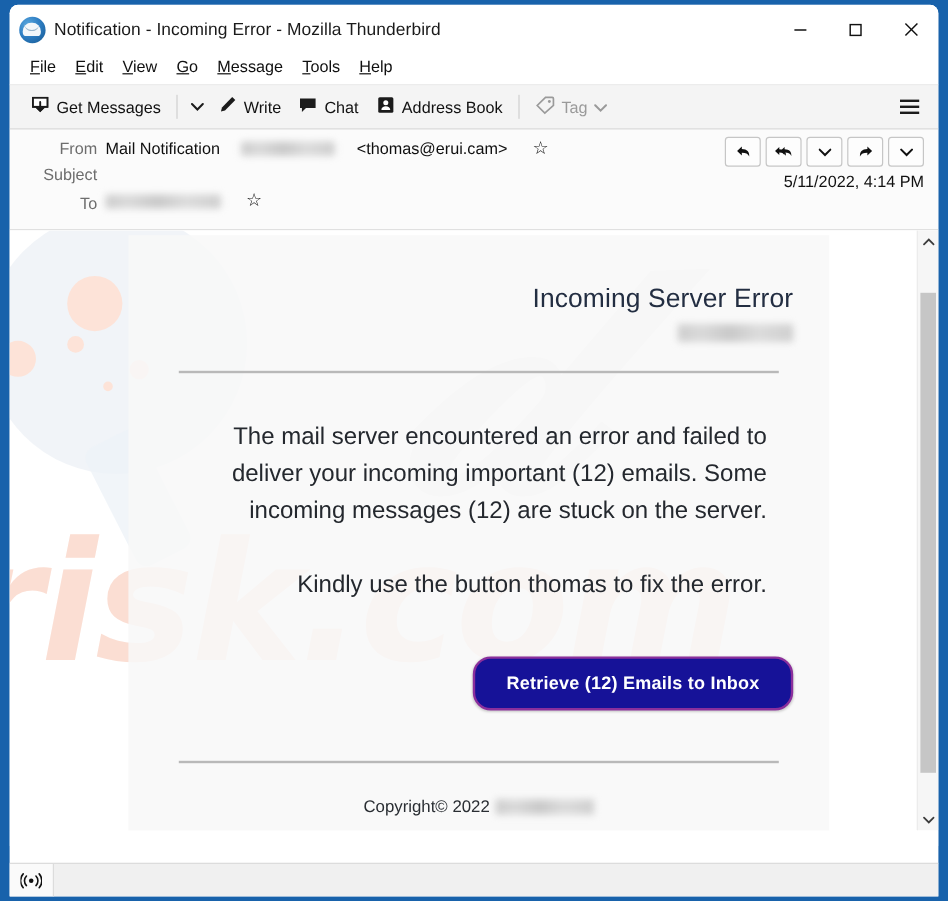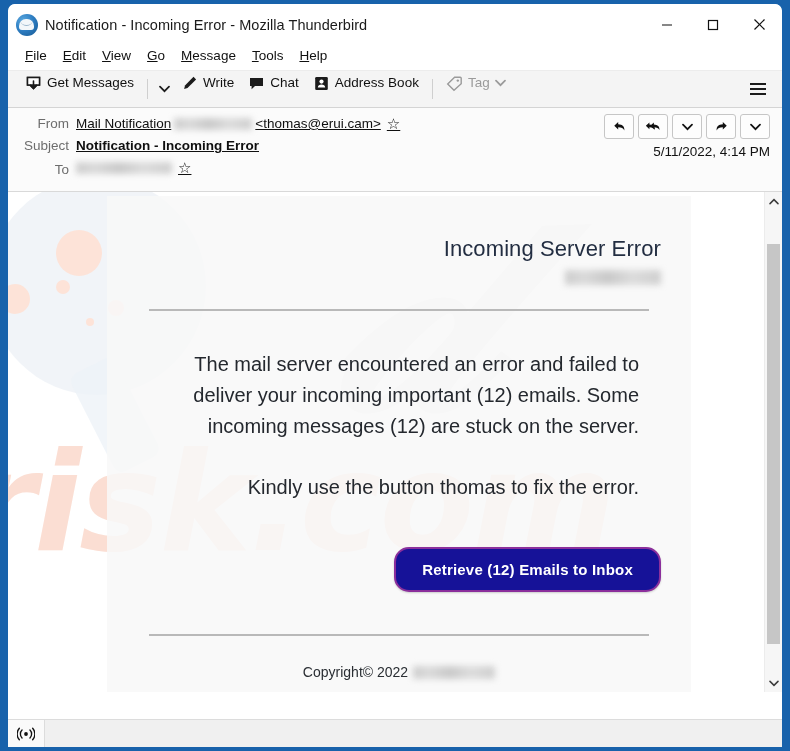--- a/index.html
+++ b/index.html
@@ -119,21 +119,21 @@
     background: #f4f4f4;
     border-top: 1px solid #ececec;
     border-bottom: 1px solid #d4d4d4;
     display: flex;
     align-items: center;
     padding-left: 10px;
     position: relative;
   }
   .tool-btn {
     display: flex;
-    align-items: flex-start;
+    align-items: center;
     gap: 5px;
     height: 28px;
     padding: 0 7px;
     border-radius: 3px;
     font-size: 13.5px;
     color: #111;
     white-space: nowrap;
   }
   .tool-btn.disabled { color: #9a9a9a; }
   .tool-sep {
@@ -170,40 +170,39 @@
   .msg-header {
     background: #fbfbfb;
     border-bottom: 1px solid #d9d9d9;
     padding: 7px 0 8px 0;
     position: relative;
     min-height: 68px;
   }
   .hdr-row {
     display: flex;
     align-items: baseline;
-    padding: 1px 4px;
+    padding: 1px 16px;
     min-height: 20px;
   }
   .hdr-label {
     width: 64px;
     flex: 0 0 64px;
     text-align: right;
     color: #6d6d6d;
     font-size: 13.5px;
     padding-right: 7px;
     box-sizing: border-box;
   }
   .hdr-val {
     font-size: 13.5px;
     color: #0f0f0f;
     display: flex;
     align-items: center;
-    gap: 3px;
+    gap: 18px;
     white-space: nowrap;
-    text-decoration: underline;
   }
   .hdr-val.bold { font-weight: bold; }
   .blur {
     display: inline-block;
     background: linear-gradient(90deg, #cdcdcd, #dadada 20%, #c9c9c9 45%, #dcdcdc 70%, #cfcfcf);
     color: transparent;
     filter: blur(3.2px);
     border-radius: 2px;
     height: 12px;
     vertical-align: middle;
@@ -554,21 +553,20 @@
           <div class="hdr-label">From</div>
           <div class="hdr-val">
             <span>Mail Notification</span>
             <span class="blur" style="width:78px"></span>
             <span>&lt;thomas@erui.cam&gt;</span>
             <span class="star">☆</span>
           </div>
         </div>
         <div class="hdr-row">
           <div class="hdr-label">Subject</div>
-          <div class="hdr-val bold">Notification - Incoming Error</div>
         </div>
         <div class="hdr-row">
           <div class="hdr-label">To</div>
           <div class="hdr-val">
             <span class="blur" style="width:96px"></span>
             <span class="star">☆</span>
           </div>
         </div>
 
         <div class="hdr-actions">

